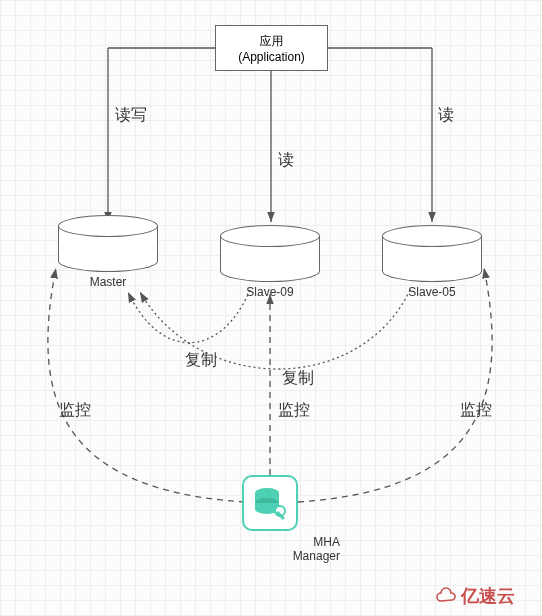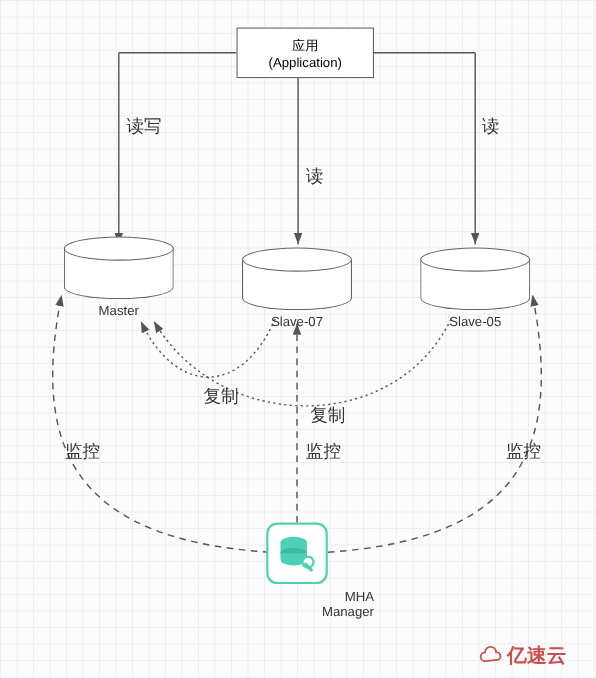--- a/index.html
+++ b/index.html
@@ -17,21 +17,21 @@
   }
   svg.canvas {
     position: absolute;
     top: 0; left: 0;
     width: 542px; height: 616px;
     pointer-events: none;
   }
   .app-box {
     position: absolute;
     left: 215px; top: 25px;
-    width: 125px; height: 46px;
+    width: 113px; height: 46px;
     border: 1px solid #666;
     background: #fff;
     text-align: center;
     font-size: 12px;
     display: flex;
     flex-direction: column;
     justify-content: center;
   }
   .db {
     position: absolute;
@@ -144,21 +144,21 @@
       <div class="body"></div>
   </div>
   <div class="db-label">Master</div>
 </div>
 
 <div class="db" style="left:220px; top:225px;">
   <div class="db-cyl">
     <div class="top"></div>
       <div class="body"></div>
   </div>
-  <div class="db-label">Slave-07</div>
+  <div class="db-label">Slave-09</div>
 </div>
 
 <div class="db" style="left:382px; top:225px;">
   <div class="db-cyl">
     <div class="top"></div>
       <div class="body"></div>
   </div>
   <div class="db-label">Slave-05</div>
 </div>
 

